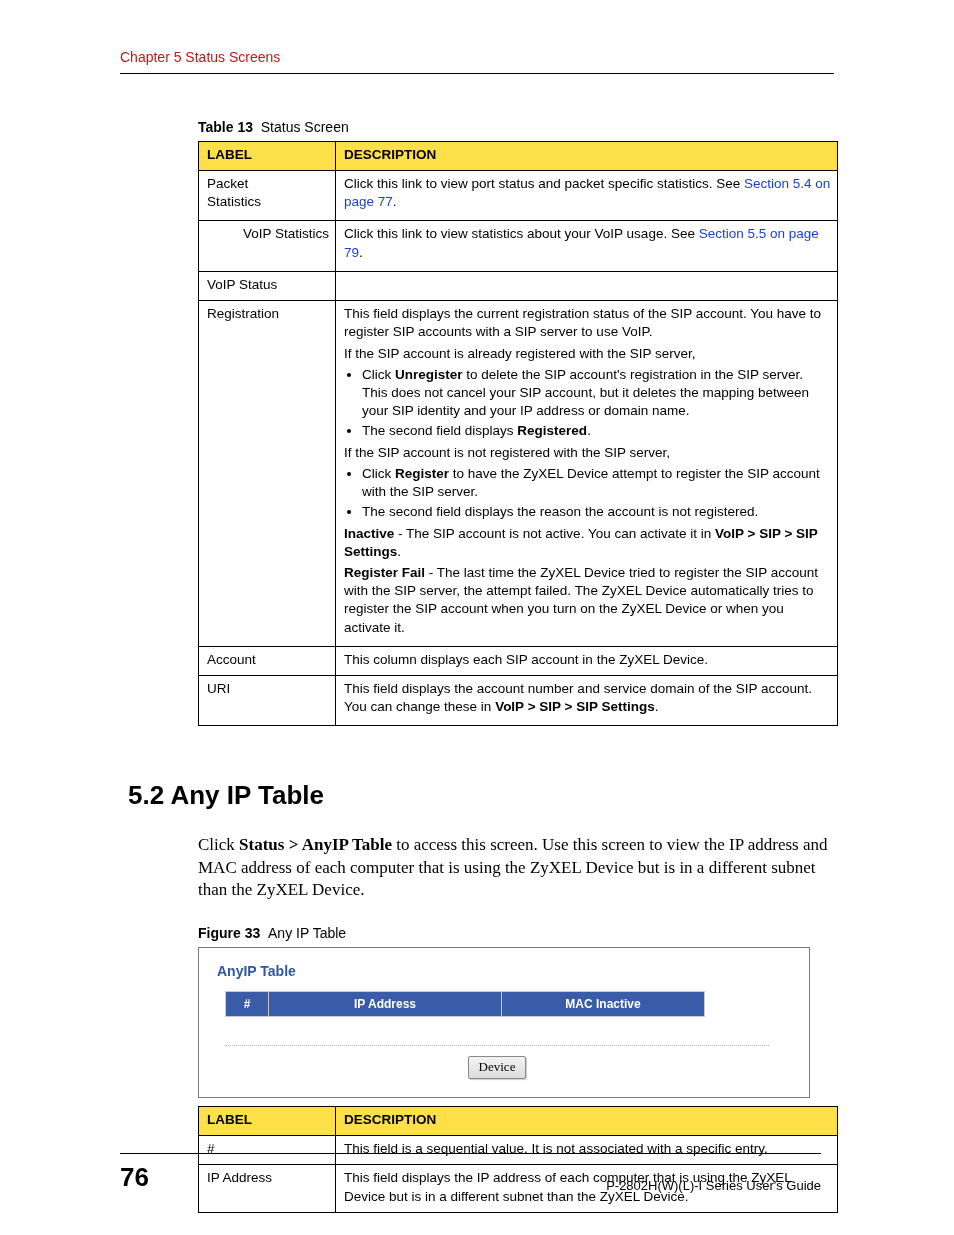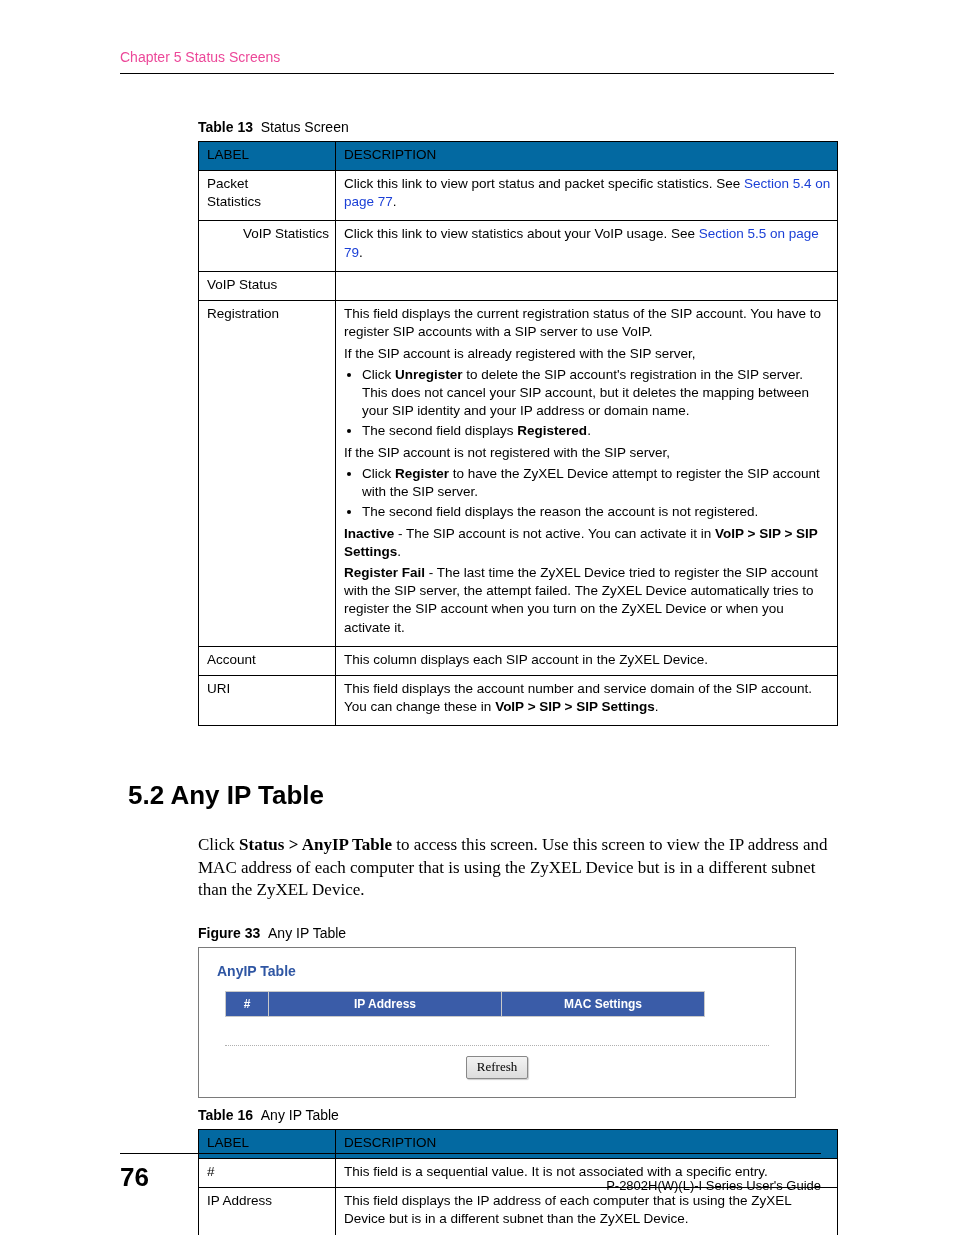--- a/index.html
+++ b/index.html
@@ -13,21 +13,21 @@
     height: 1235px;
     position: relative;
     font-size: 14px;
     line-height: 1.35;
   }
   .page {
     padding: 48px 120px 0 120px;
   }
   .running-head {
     font-size: 14px;
-    color: #ec4899;
+    color: #b91c1c;
     padding-bottom: 6px;
     border-bottom: 1.5px solid #000;
     margin-bottom: 44px;
   }
   .caption {
     font-size: 14px;
     margin: 0 0 4px 0;
     padding-left: 78px;
   }
   .caption .bold { font-weight: bold; }
@@ -38,22 +38,22 @@
     border: 1.5px solid #000;
   }
   table.data th, table.data td {
     border: 1px solid #000;
     padding: 4px 6px 6px 8px;
     vertical-align: top;
     text-align: left;
     font-size: 13.5px;
   }
   table.data th {
-    font-weight: normal;
-    background: #0369a1;
+    font-weight: bold;
+    background: #fde047;
   }
   table.data .col-label { width: 122px; }
   .indent1 { padding-left: 18px; text-align: center; width: 104px;}
   .cell p { margin: 0 0 3px 0; }
   .cell ul { margin: 2px 0 3px 0; padding-left: 18px; }
   .cell li { margin-bottom: 2px; }
   .link { color: #1a3fd6; }
   .bold { font-weight: bold; }
   .smcaps { font-variant: small-caps; }
   h2.section {
@@ -66,21 +66,21 @@
     font-family: "Times New Roman", Times, serif;
     font-size: 17px;
     line-height: 1.35;
     padding-left: 78px;
     margin-bottom: 22px;
   }
   .figure-wrap { padding-left: 78px; margin-bottom: 8px; }
   .figure-box {
     border: 1px solid #7a7a7a;
     width: 560px;
-    padding: 14px 18px 18px 18px;
+    padding: 14px 32px 18px 18px;
   }
   .fig-title {
     color: #2f56a3;
     font-weight: bold;
     font-size: 14px;
     margin-bottom: 10px;
   }
   .fig-table-wrap { padding: 0 8px; }
   table.figtab {
     border-collapse: collapse;
@@ -211,36 +211,33 @@
   </div>
   <div class="figure-wrap">
     <div class="figure-box">
       <div class="fig-title">AnyIP Table</div>
       <div class="fig-table-wrap">
         <table class="figtab">
           <tbody>
               <tr>
             <th class="num">#</th>
             <th class="ip">IP Address</th>
-            <th>MAC Settings</th>
+            <th>MAC Inactive</th>
           </tr>
         </tbody>
           </table>
         <div class="sep-row"></div>
         <div class="refresh-row">
-          <span class="btn-refresh">Refresh</span>
+          <span class="btn-refresh">Device</span>
         </div>
       </div>
     </div>
   </div>
 
 
-  <div class="caption">
-    <span class="bold">Table 16</span>&nbsp;&nbsp;<span>Any IP Table</span>
-  </div>
   <div class="tbl-wrap">
     <table class="data">
       <tbody>
           <tr>
         <th class="col-label"><span class="smcaps">LABEL</span></th>
         <th><span class="smcaps">DESCRIPTION</span></th>
       </tr>
       <tr>
         <td>#</td>
         <td>This field is a sequential value. It is not associated with a specific entry.</td>

